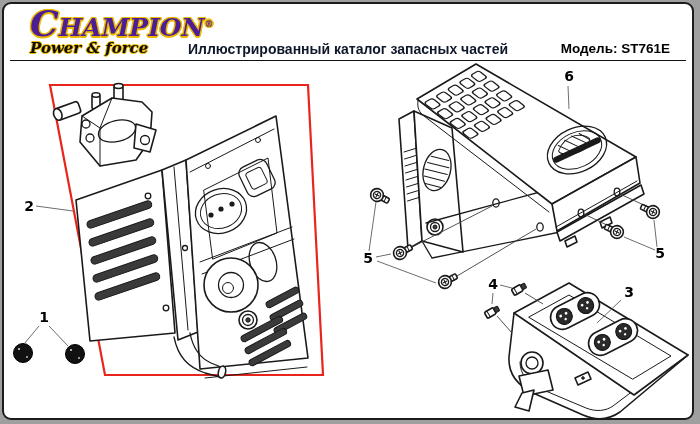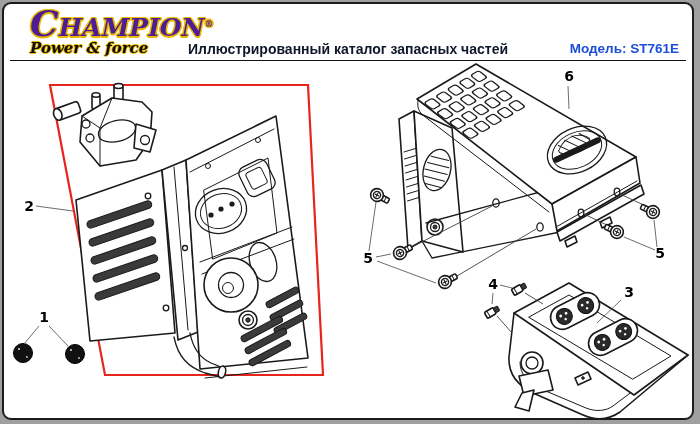--- a/index.html
+++ b/index.html
@@ -12,21 +12,21 @@
         font-size:25px;line-height:30px;color:#4c1d95;white-space:nowrap;
         text-shadow:-1.5px 0 #ecba00,1.5px 0 #ecba00,0 -1.5px #ecba00,0 1.5px #ecba00,
         -1px -1px #ecba00,1px 1px #ecba00,-1px 1px #ecba00,1px -1px #ecba00;}
   .brand-text::first-letter{font-size:36px;}
   .brand-mark{font-size:9px;vertical-align:super;}
   .brand-tagline{font-family:"DejaVu Serif",serif;font-style:italic;font-weight:bold;
         font-size:15px;color:#0d0d0d;text-align:left;padding-right:4px;margin-top:-4px;
         text-shadow:-1px 0 #ecba00,1px 0 #ecba00,0 -1px #ecba00,0 1px #ecba00;}
   .catalog-title{position:absolute;top:37px;left:0;width:100%;text-align:center;
         font-size:14px;font-weight:600;color:#0f172a;}
-  .model{position:absolute;top:37px;right:13px;font-size:13.5px;font-weight:600;color:#1d4ed8;}
+  .model{position:absolute;top:37px;right:22px;font-size:13.5px;font-weight:600;color:#000000;}
   .rule{position:absolute;top:56px;left:6px;right:6px;border-top:1.6px solid #111;}
   svg.diagram{position:absolute;left:0;top:0;}
   .ol{fill:#fff;stroke:#1a1a1a;stroke-width:1.6;stroke-linejoin:round;stroke-linecap:round;}
   .ol2{fill:none;stroke:#1a1a1a;stroke-width:1.3;stroke-linejoin:round;stroke-linecap:round;}
   .thin{fill:none;stroke:#1a1a1a;stroke-width:1;stroke-linejoin:round;stroke-linecap:round;}
   .dark{fill:#3a3a3a;stroke:#1a1a1a;stroke-width:1;}
   .axis{stroke:#3d3d3d;stroke-width:0.9;fill:none;}
   .leader{stroke:#5c5c5c;stroke-width:0.9;fill:none;}
   .callout{font-family:"DejaVu Sans",sans-serif;font-weight:bold;font-size:14px;fill:#000;}
   .redbox{fill:none;stroke:#e8251d;stroke-width:2.2;}

